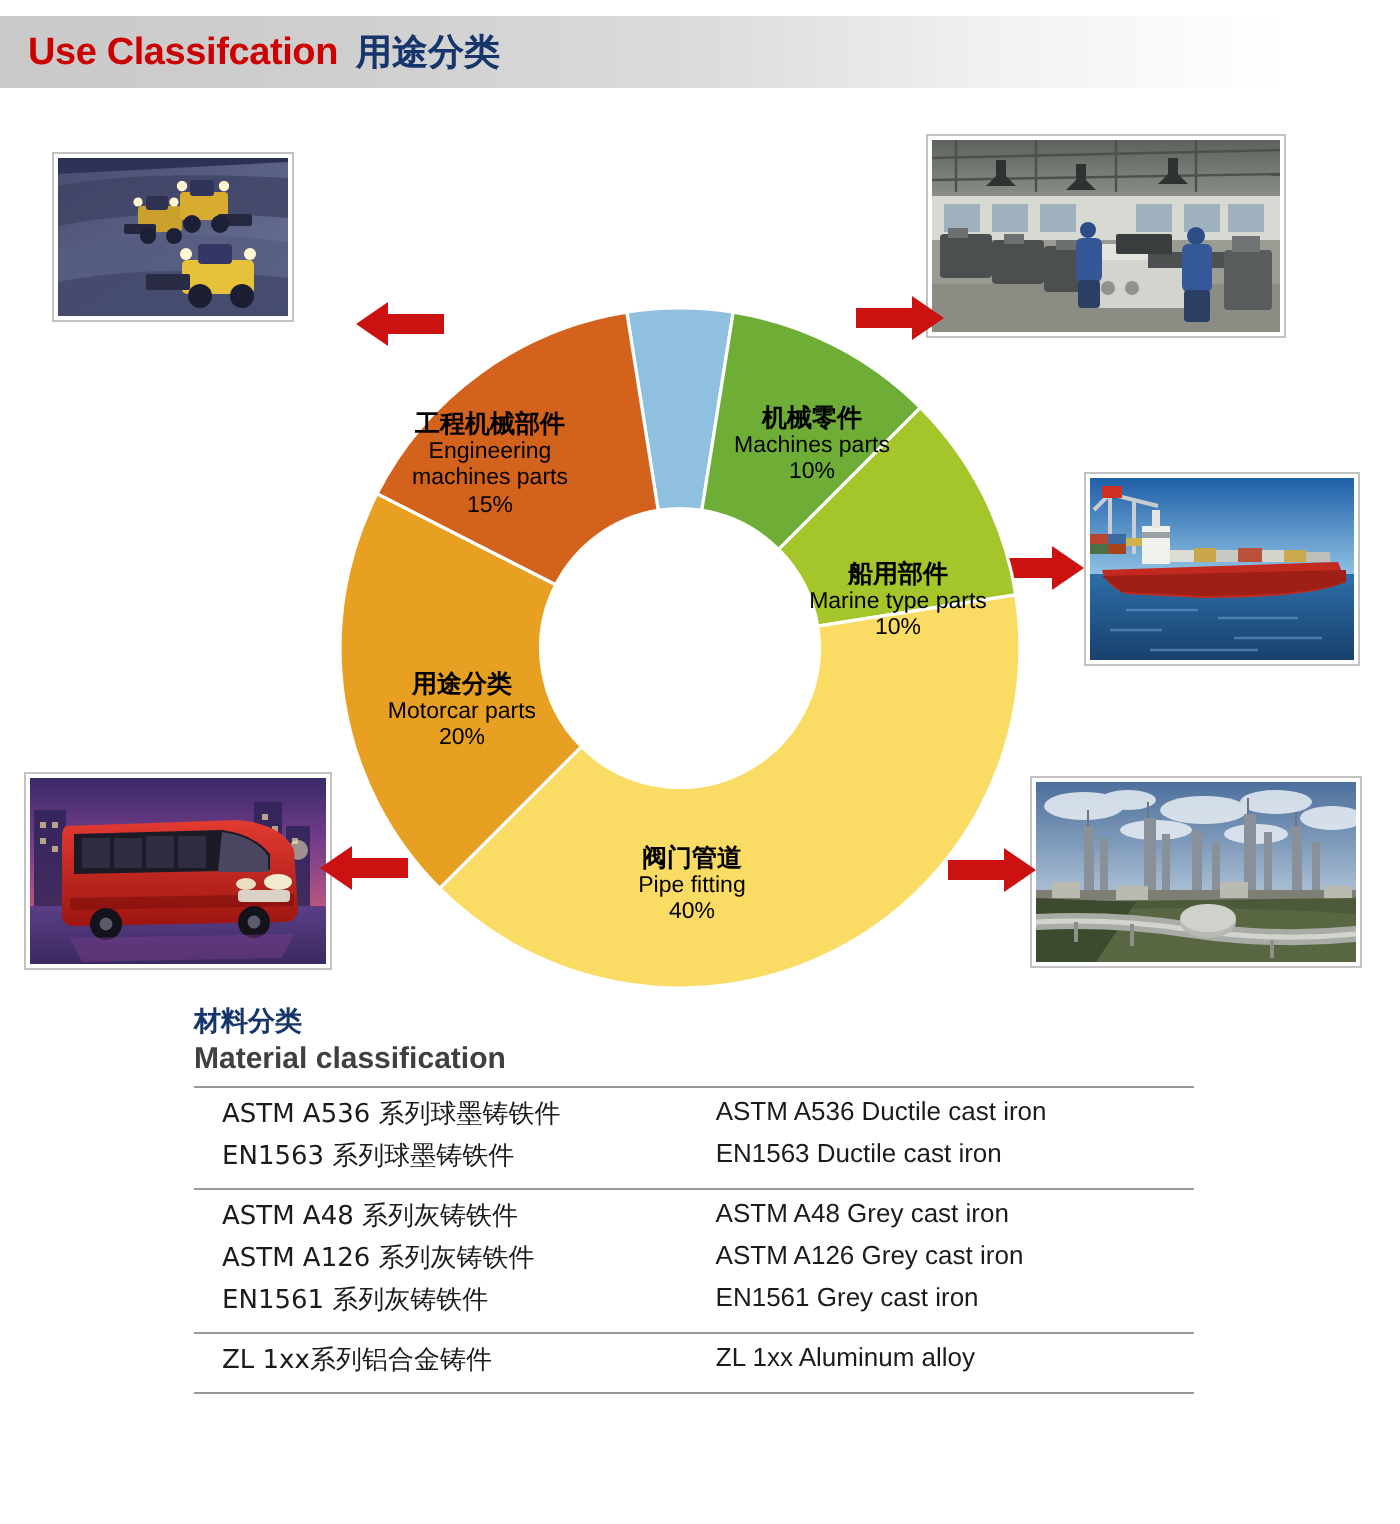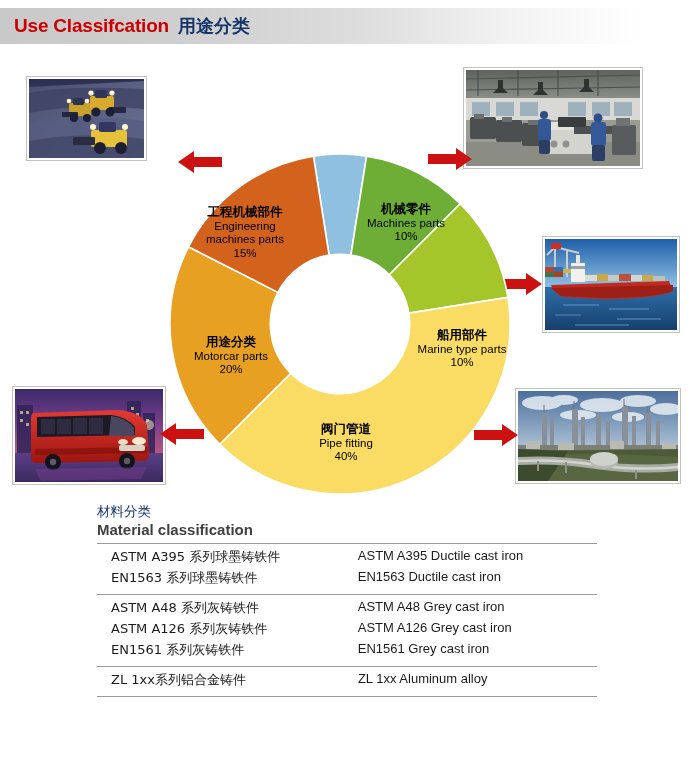--- a/index.html
+++ b/index.html
@@ -55,21 +55,21 @@
 
   
   .arrow{position:absolute;}
   .arrow svg{display:block;}
 
   
   #material-section{
     position:absolute; left:97px; top:503px; width:500px;
   }
   .mat-cn{
-    font-size:13.5px; font-weight:normal; color:#15356B; line-height:1.25;
+    font-size:13.5px; font-weight:bold; color:#15356B; line-height:1.25;
     font-family:"DejaVu Sans","Liberation Sans",sans-serif;
   }
   .mat-en{
     font-size:15px; font-weight:bold; color:#404040; line-height:1.3;
     margin-bottom:4px;
   }
   #material-table{ width:500px; border-collapse:collapse; margin-top:2px; }
   #material-table td{
     font-size:13px; color:#1b1b1b; padding:1.5px 0 1.5px 0; vertical-align:top;
     white-space:nowrap;
@@ -436,21 +436,21 @@
       <path d="M 20.528890887977468 94.82161504427707 A 170 170 0 0 1 145.40614094316072 4.09298209882661 L 161.0965177866959 103.1581226605189 A 69.7 69.7 0 0 0 109.89684526407075 140.35686216815358 Z" fill="#D3621C" stroke="#ffffff" stroke-width="1.6"></path>
     </svg>
 
 
   <div class="seg-label" style="left:182px;top:50px;width:112px;">
     <span class="cn">机械零件</span>
     <span class="en">Machines parts</span>
     <span class="pc">10%</span>
   </div>
 
-  <div class="seg-label" style="left:233px;top:128px;width:122px;margin-top:48px;">
+  <div class="seg-label" style="left:220px;top:128px;width:122px;">
     <span class="cn">船用部件</span>
     <span class="en">Marine type parts</span>
     <span class="pc">10%</span>
   </div>
 
   <div class="seg-label" style="left:122px;top:270px;width:112px;">
     <span class="cn">阀门管道</span>
     <span class="en">Pipe fitting</span>
     <span class="pc">40%</span>
   </div>
@@ -469,22 +469,22 @@
 </div>
 
 <div id="material-section">
   <div class="mat-cn">材料分类</div>
   <div class="mat-en">Material classification</div>
 
   <div class="mat-rule"></div>
   <table id="material-table">
     <tbody>
       <tr>
-        <td class="cn-col">ASTM A395 系列球墨铸铁件</td>
-        <td class="en-col">ASTM A395 Ductile cast iron</td>
+        <td class="cn-col">ASTM A536 系列球墨铸铁件</td>
+        <td class="en-col">ASTM A536 Ductile cast iron</td>
       </tr>
       <tr>
         <td class="cn-col">EN1563  系列球墨铸铁件</td>
         <td class="en-col">EN1563  Ductile cast iron</td>
       </tr>
     </tbody>
   </table>
 
   <div class="mat-pad"></div>
   <div class="mat-rule"></div>

